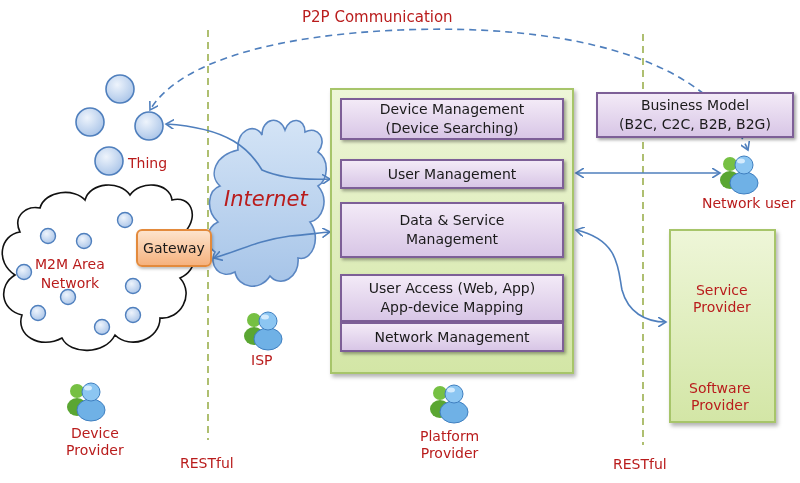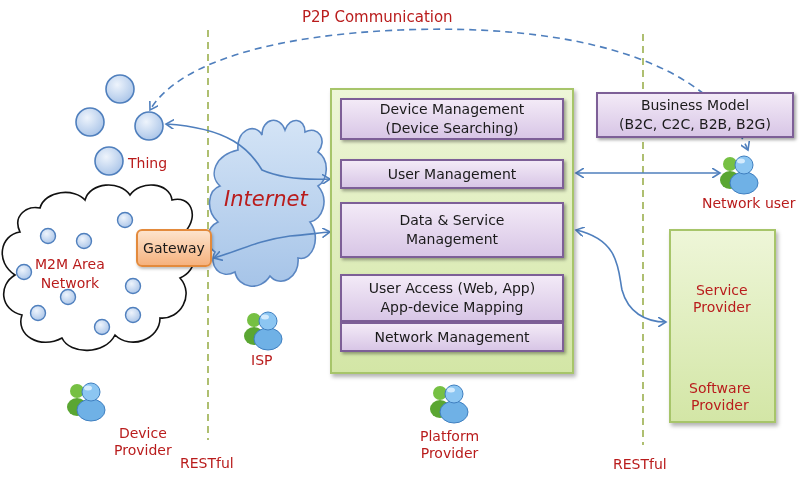--- a/index.html
+++ b/index.html
@@ -85,21 +85,21 @@
 </div>
 
 <div class="gateway">
   <span>Gateway</span>
 </div>
 
 <div class="lbl" style="left:224px;top:191px;font-size:21px;font-style:italic;">Internet</div>
 
 <div class="lbl" style="left:251px;top:352px;">ISP</div>
 
-<div class="lbl" style="left:66px;top:425px;margin-left:48px;">
+<div class="lbl" style="left:66px;top:425px;">
   <div>Device</div>
   <div>Provider</div>
 </div>
 
 <div class="lbl" style="left:180px;top:455px;">RESTful</div>
 <div class="lbl" style="left:613px;top:456px;">RESTful</div>
 
 <div class="gbox" style="left:330px;top:88px;width:244px;height:286px;"></div>
 
 <div class="pbox" style="left:340px;top:98px;width:224px;height:42px;">

